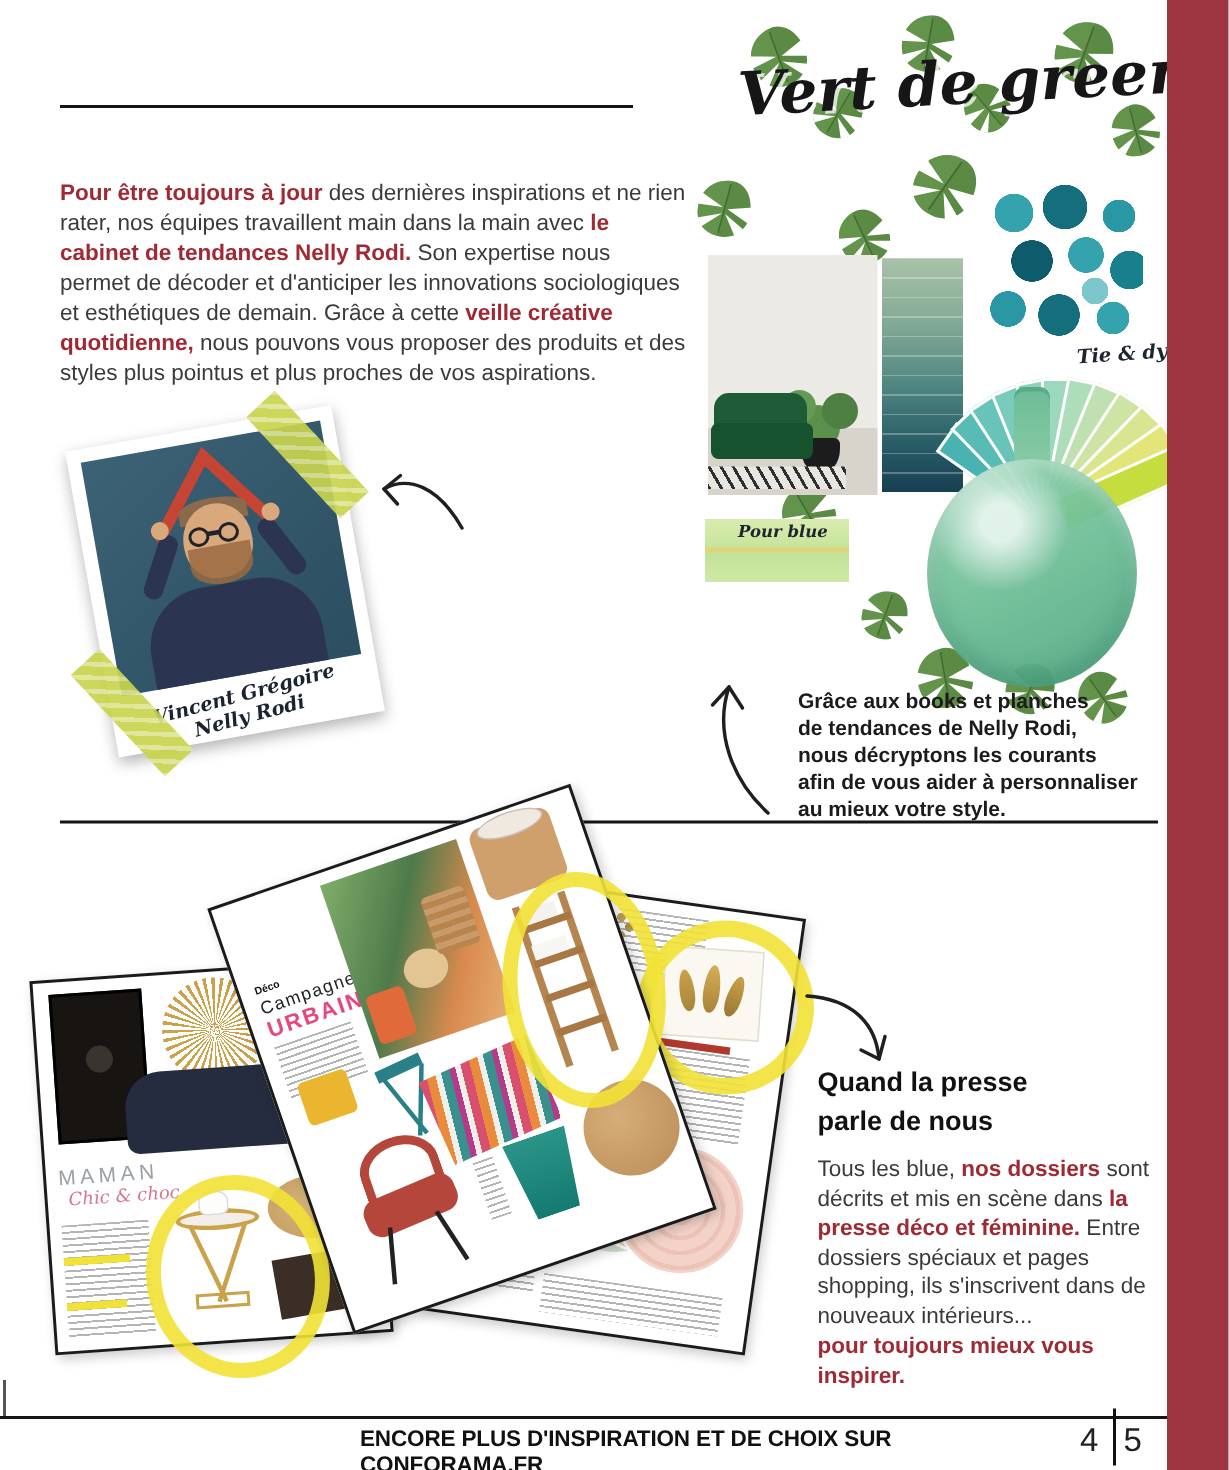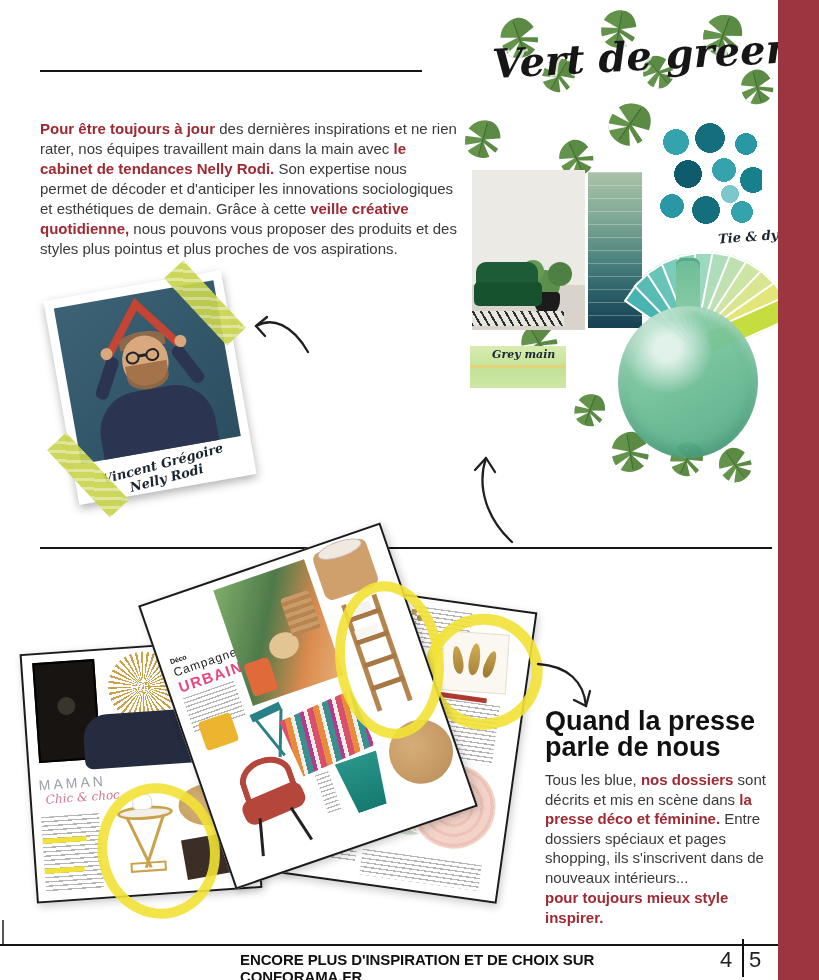--- a/index.html
+++ b/index.html
@@ -81,21 +81,21 @@
   .tx{background:repeating-linear-gradient(to bottom,#9b9b9b 0 1.3px,transparent 1.3px 4.3px);opacity:.75;position:absolute;}
   .ring{position:absolute;border:10px solid #f2e235;border-radius:50%;opacity:.9;z-index:5;}
   
   #maman-title{position:absolute;left:8px;top:122px;font-size:14px;letter-spacing:3px;color:#9aa0a6;}
   #maman-sub{position:absolute;left:14px;top:138px;font-family:"DejaVu Serif",serif;font-style:italic;font-size:12px;color:#d6778f;}
   
   #deco-kicker{position:absolute;left:10px;top:58px;font-size:7px;font-weight:bold;color:#111;}
   #campagne{position:absolute;left:10px;top:66px;font-size:12px;color:#222;letter-spacing:1px;}
   #urbaine{position:absolute;left:10px;top:80px;font-size:15px;font-weight:bold;color:#e8467c;letter-spacing:1.5px;}
   
-  #press-title{left:545px;top:708px;width:235px;font-size:27px;line-height:26px;font-weight:bold;color:#111;z-index:5;}
+  #press-title{left:545px;top:708px;width:235px;font-size:18px;line-height:26px;font-weight:bold;color:#111;z-index:5;}
   #press-body{left:545px;top:770px;width:238px;font-size:15px;line-height:19.5px;color:#3a3a3a;z-index:5;}
   #press-body .blockred{display:block;margin-top:1px;}
   
   #footer-rule{left:0;top:944px;width:778px;}
   #footer-tick{left:2px;top:920px;width:2px;height:26px;background:#555;}
   #footer-tag{left:240px;top:951px;width:466px;font-size:15px;font-weight:bold;color:#111;letter-spacing:-.1px;}
   #pg-left{left:720px;top:947px;font-size:22px;color:#222;}
   #pg-sep{left:742px;top:939px;width:2px;height:38px;background:#111;}
   #pg-right{left:749px;top:947px;font-size:22px;color:#222;}
 </style>
@@ -232,27 +232,32 @@
     <div class="card" style="background:#c6dd3f;transform:rotate(66deg)"></div>
   </div>
 
   <div id="vase" class="abs">
     <div id="vase-neck"></div>
     <div id="vase-body"></div>
   </div>
 
   <div id="greyblue" class="abs">
     <div class="vein"></div>
-    <div id="greyblue-label" class="script">Grey main</div>
+    <div id="greyblue-label" class="script">Pour blue</div>
   </div>
 
   <svg class="abs" style="left:468px;top:452px;z-index:5" width="50" height="96">
     <path class="arrow" d="M44 90 C20 68 8 36 18 6"></path>
     <path class="arrow" d="M18 6 L7 18 M18 6 L27 20"></path>
   </svg>
+  <div id="mood-note" class="abs pre">Grâce aux books et planches
+de tendances de Nelly Rodi,
+nous décryptons les courants
+afin de vous aider à personnaliser
+au mieux votre style.</div>
 
   <div id="divider" class="abs rule"></div>
 
   <div id="clipA" class="clip">
     <div style="position:absolute;left:10px;top:8px;width:62px;height:100px;background:#171412;border:2px solid #000;box-sizing:border-box">
       <div style="position:absolute;left:20px;top:34px;width:18px;height:18px;border-radius:50%;background:#3a342e"></div>
     </div>
     <div style="position:absolute;left:84px;top:4px;width:70px;height:70px;border-radius:50%;background:repeating-conic-gradient(#c9a24a 0 4deg,#ffffff 4deg 10deg)"></div>
     <div style="position:absolute;left:160px;top:36px;width:34px;height:34px;border:4px solid #c9a24a;border-radius:50%;background:#efe9df;box-sizing:border-box"></div>
     <div style="position:absolute;left:56px;top:64px;width:150px;height:54px;border-radius:24px 10px 8px 8px;background:#262c40"></div>
@@ -343,21 +348,21 @@
     <div class="ring" style="left:164px;top:52px;width:88px;height:138px;transform:rotate(12deg)"></div>
   </div>
 
   <svg class="abs" style="left:534px;top:658px;z-index:14" width="60" height="58">
     <path class="arrow" d="M4 6 C34 8 50 24 52 48"></path>
     <path class="arrow" d="M52 48 L40 42 M52 48 L56 33"></path>
   </svg>
 
   <div id="press-title" class="abs pre">Quand la presse
 parle de nous</div>
-  <p id="press-body" class="abs" style="margin:0"><span>Tous les blue, </span><span class="red">nos dossiers</span><span> sont décrits et mis en scène dans </span><span class="red">la presse déco et féminine.</span><span> Entre dossiers spéciaux et pages shopping, ils s'inscrivent dans de nouveaux intérieurs...</span><span class="red blockred">pour toujours mieux style inspirer.</span></p>
+  <p id="press-body" class="abs" style="margin:0"><span>Tous les blue, </span><span class="red">nos dossiers</span><span> sont décrits et mis en scène dans </span><span class="red">la presse déco et féminine.</span><span> Entre dossiers spéciaux et pages shopping, ils s'inscrivent dans de nouveaux intérieurs...</span><span class="red blockred">pour toujours mieux vous inspirer.</span></p>
 
   <div id="footer-tick" class="abs"></div>
   <div id="footer-rule" class="abs rule"></div>
   <div id="footer-tag" class="abs">ENCORE PLUS D'INSPIRATION ET DE CHOIX SUR CONFORAMA.FR</div>
   <div id="pg-left" class="abs">4</div>
   <div id="pg-sep" class="abs"></div>
   <div id="pg-right" class="abs">5</div>
 
 </div>
 

